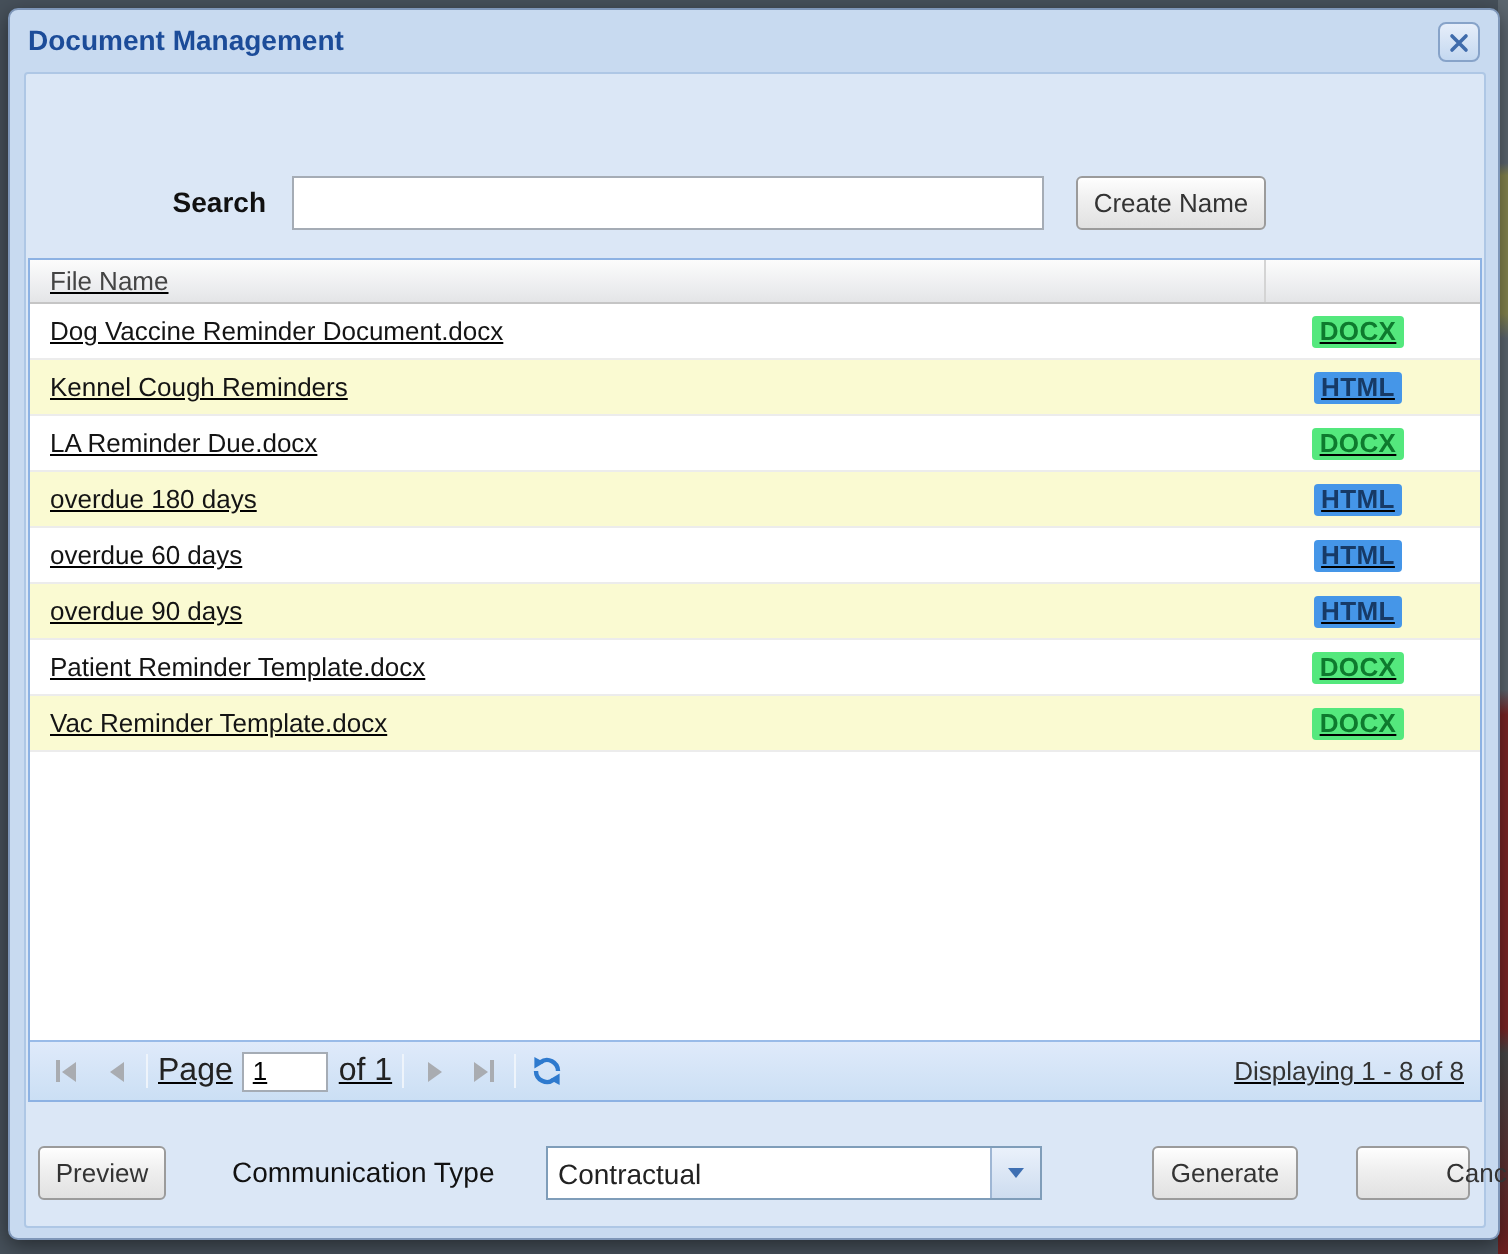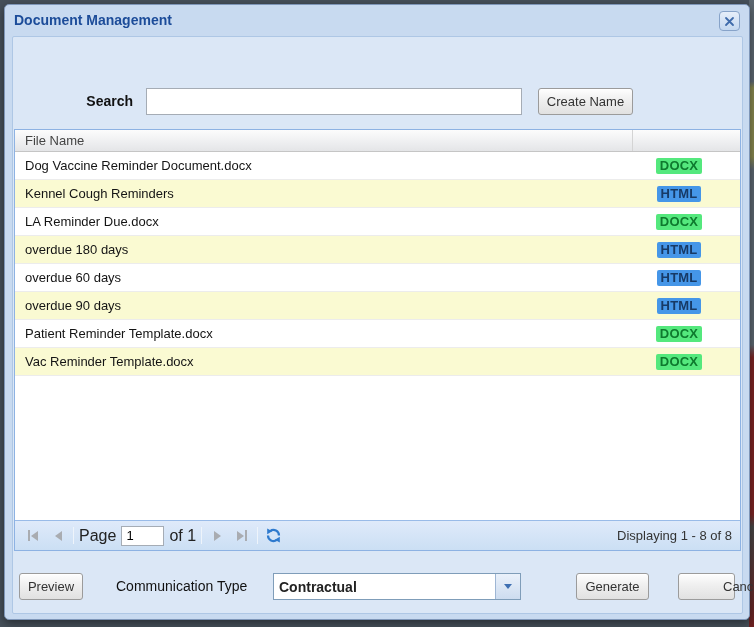--- a/index.html
+++ b/index.html
@@ -33,21 +33,21 @@
   .search-input { position:absolute; left:133px; top:51px; width:376px; height:27px;
     border:1px solid #a5acb5; background:#fff; font-size:13px; padding:0 6px;
     font-family:inherit; }
   .btn { position:absolute; height:27px; font-family:inherit; font-size:13px; color:#333;
     background:linear-gradient(#fefefe,#efefef 45%,#e1e1e1); border:1px solid #9b9b9b;
     border-radius:3px; box-shadow:inset 0 1px 0 #fff; cursor:pointer; }
   .create-blank { left:525px; top:51px; width:95px; }
 
   
   .grid { position:absolute; left:1px; top:92px; width:727px; height:422px;
-    border:1px solid #8db2e3; background:#fff; display:flex; flex-direction:column; }
+    border:1px solid #8db2e3; background:#fff; display:flex; flex-direction:column;text-decoration:underline; }
   .grid-header { height:22px; display:flex; flex:0 0 auto;
     background:linear-gradient(#fcfcfc,#ebecee 70%,#e4e5e7); border-bottom:1px solid #c5c5c5; }
   .hcell { font-size:13px; color:#444; line-height:21px; }
   .hcell-name { width:618px; padding-left:10px; border-right:1px solid #d4d4d4; }
   .hcell-type { flex:1; }
   .grid-body { flex:1; overflow:hidden; background:#fff; }
   .grow { display:flex; height:28px; align-items:center; border-bottom:1px solid #ececec;
     background:#fff; cursor:pointer; }
   .grow:nth-child(even) { background:var(--row-alt,#fafad2); }
   .cell-name { width:618px; padding-left:10px; font-size:13px; color:#141414;
@@ -72,21 +72,21 @@
     font-size:13px; padding:0 4px; font-family:inherit; }
   .displaying { margin-left:auto; font-size:13px; color:#333; }
 
   
   .preview  { left:6px;  top:536px; width:64px; }
   .comm-label { position:absolute; left:103px; top:536px; height:27px; line-height:27px;
     font-size:14px; color:#111; }
   .combo { position:absolute; left:260px; top:536px; width:248px; height:27px;
     border:1px solid #7f9db9; background:#fff; display:flex; cursor:pointer; }
   .combo-input { flex:1; border:none; outline:none; font-size:14px; color:#222;
-    padding:0 5px; font-family:inherit; background:transparent;font-weight:bold; }
+    padding:0 5px; font-family:inherit; background:transparent; }
   .combo-btn { width:25px; background:linear-gradient(#eaf1fb,#cddcef); border-left:1px solid #9eb6d4;
     display:flex; align-items:center; justify-content:center; }
   .chev { width:0; height:0; border-left:4px solid transparent; border-right:4px solid transparent;
     border-top:5px solid #3e6fb2; }
   .generate { left:563px; top:536px; width:73px; }
   .cancel   { left:665px; top:536px; width:57px;padding-left:44px; }
 </style>
 </head>
 <body>
 

